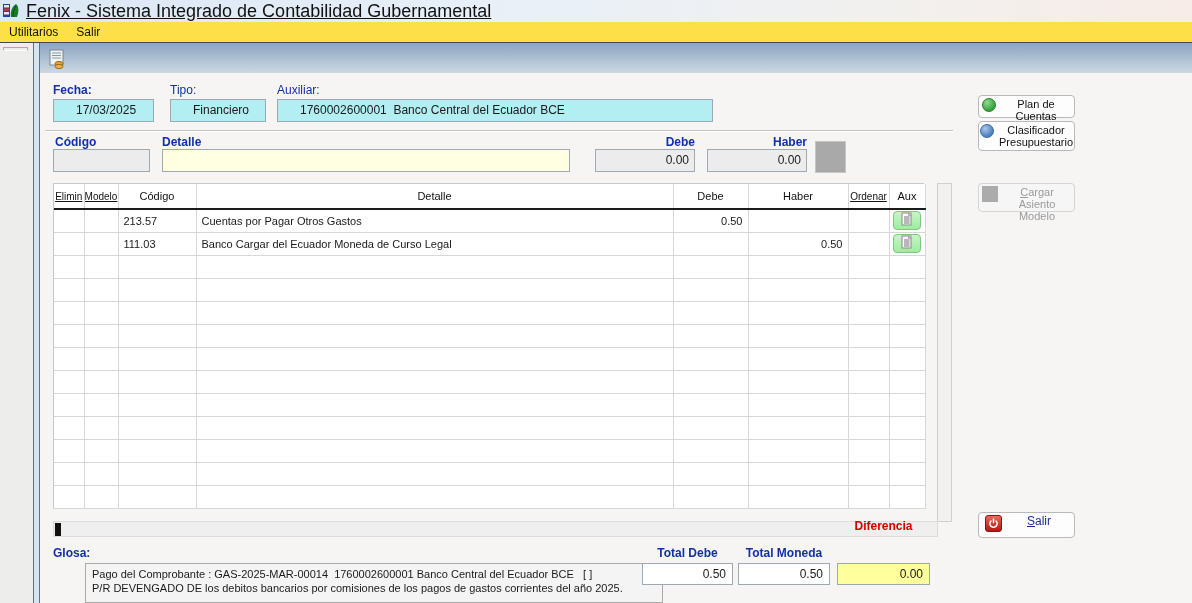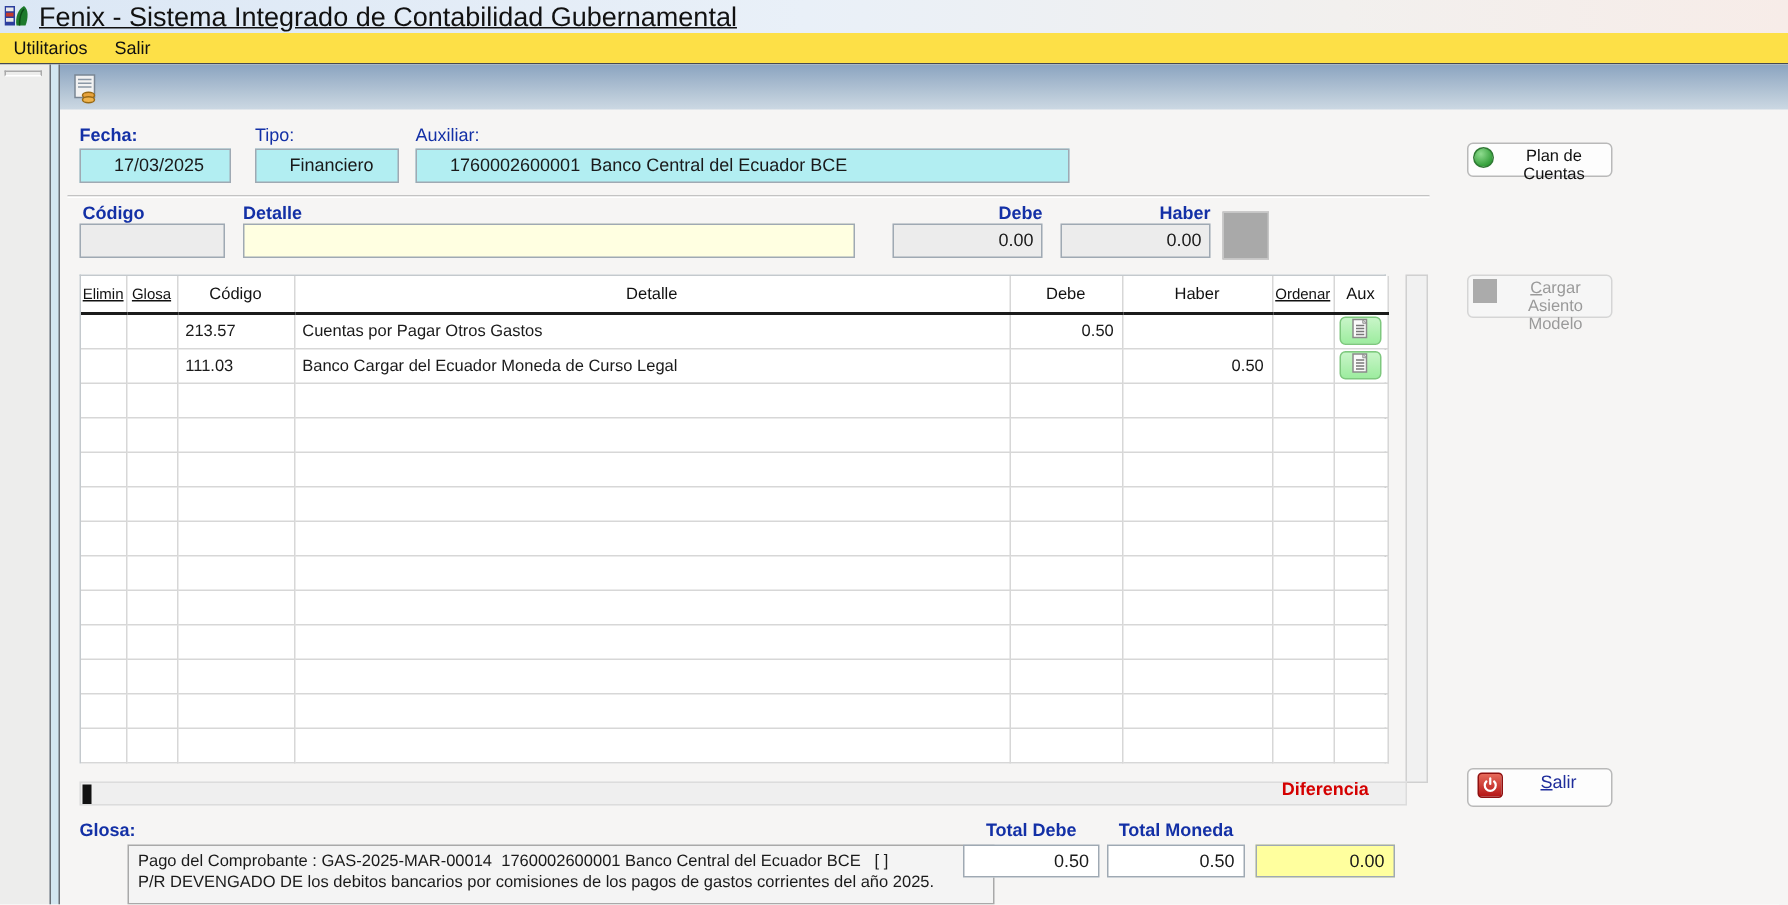--- a/index.html
+++ b/index.html
@@ -177,21 +177,21 @@
               <col style="width:78px">
             <col style="width:477px">
               <col style="width:75px">
               <col style="width:100px">
             <col style="width:41px">
               <col style="width:36px">
           </colgroup>
           <thead>
             <tr>
               <th class="small">Elimin</th>
-              <th class="small">Glosa</th>
+              <th class="small">Modelo</th>
               <th>Código</th>
               <th>Detalle</th>
               <th>Debe</th>
               <th>Haber</th>
               <th class="small">Ordenar</th>
               <th>Aux</th>
             </tr>
           </thead>
           <tbody>
               <tr>
@@ -367,20 +367,24 @@
       <div class="total-field" style="left:698px; width:92px;">0.50</div>
 
       <span class="lbl red" style="left:797px; top:476px; width:93px; text-align:center;">Diferencia</span>
       <div class="total-field yellow" style="left:797px; width:93px;">0.00</div>
 
       <div class="side-btn" style="top:52px; height:23px;">
         <span class="sphere green"></span>
         <span>Plan de Cuentas</span>
       </div>
 
+      <div class="side-btn" style="top:78px; height:30px;">
+        <span class="sphere blue"></span>
+        <span>Clasificador Presupuestario</span>
+      </div>
 
       <div class="side-btn disabled" style="top:140px; height:29px;">
         <span class="sq"></span>
         <span class="ul-first">Cargar Asiento Modelo</span>
       </div>
 
       <div class="side-btn" style="top:469px; height:26px; justify-content:flex-start; padding-left:6px;">
         <span class="power-box">
           <svg width="11" height="11" viewBox="0 0 12 12">
             <path d="M3.2 3.2 A4 4 0 1 0 8.8 3.2" fill="none" stroke="#ffffff" stroke-width="1.6" stroke-linecap="round"></path>

